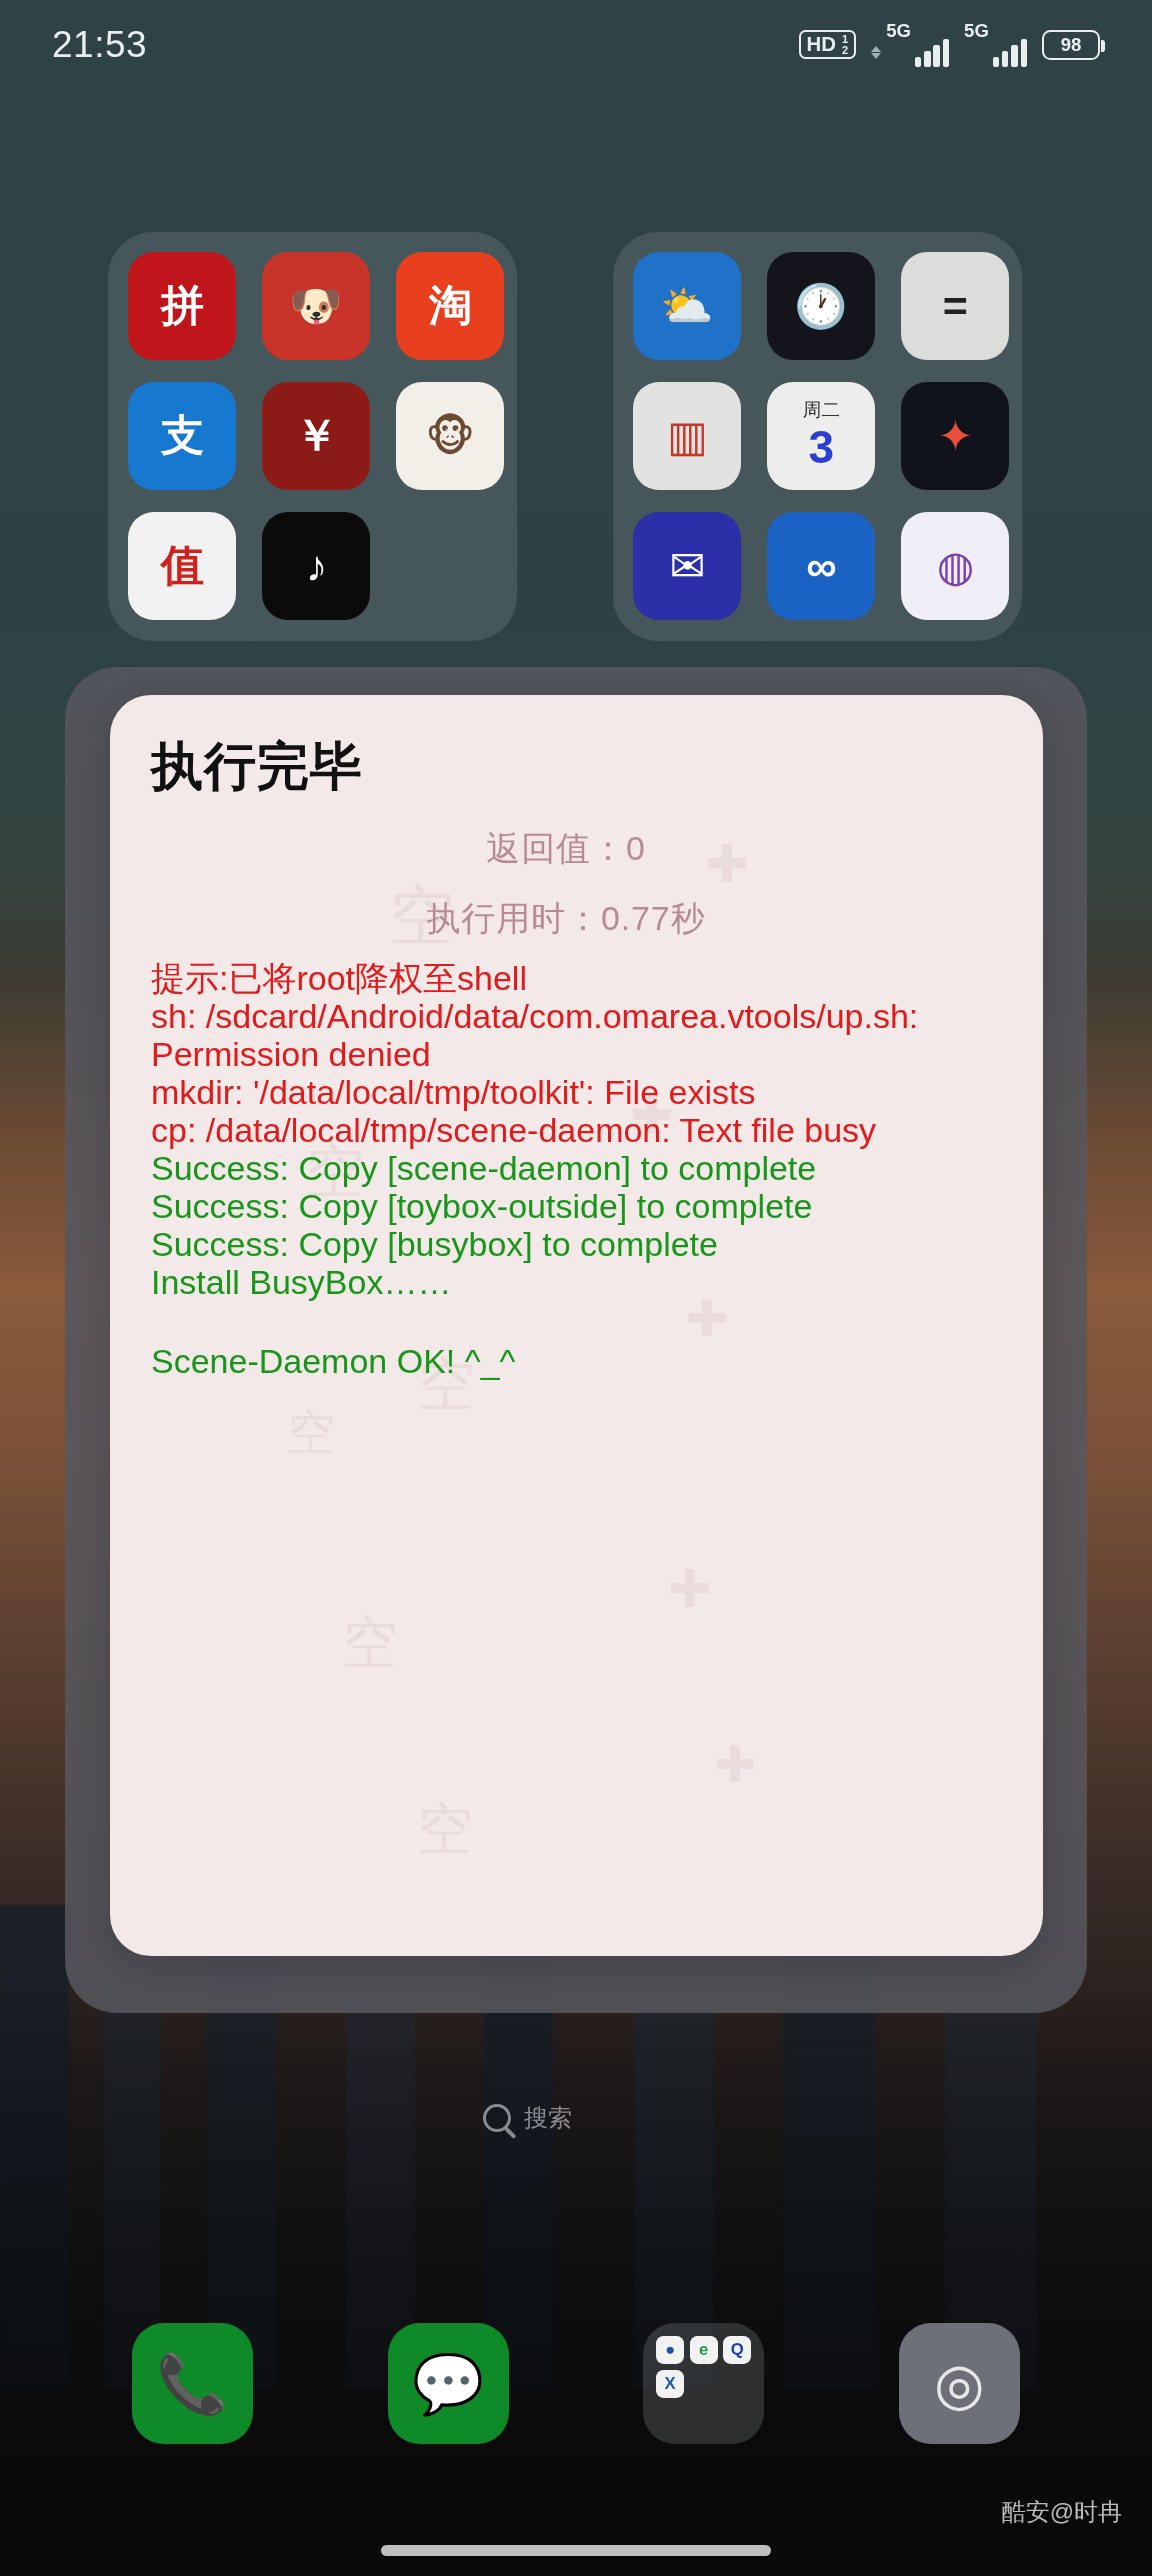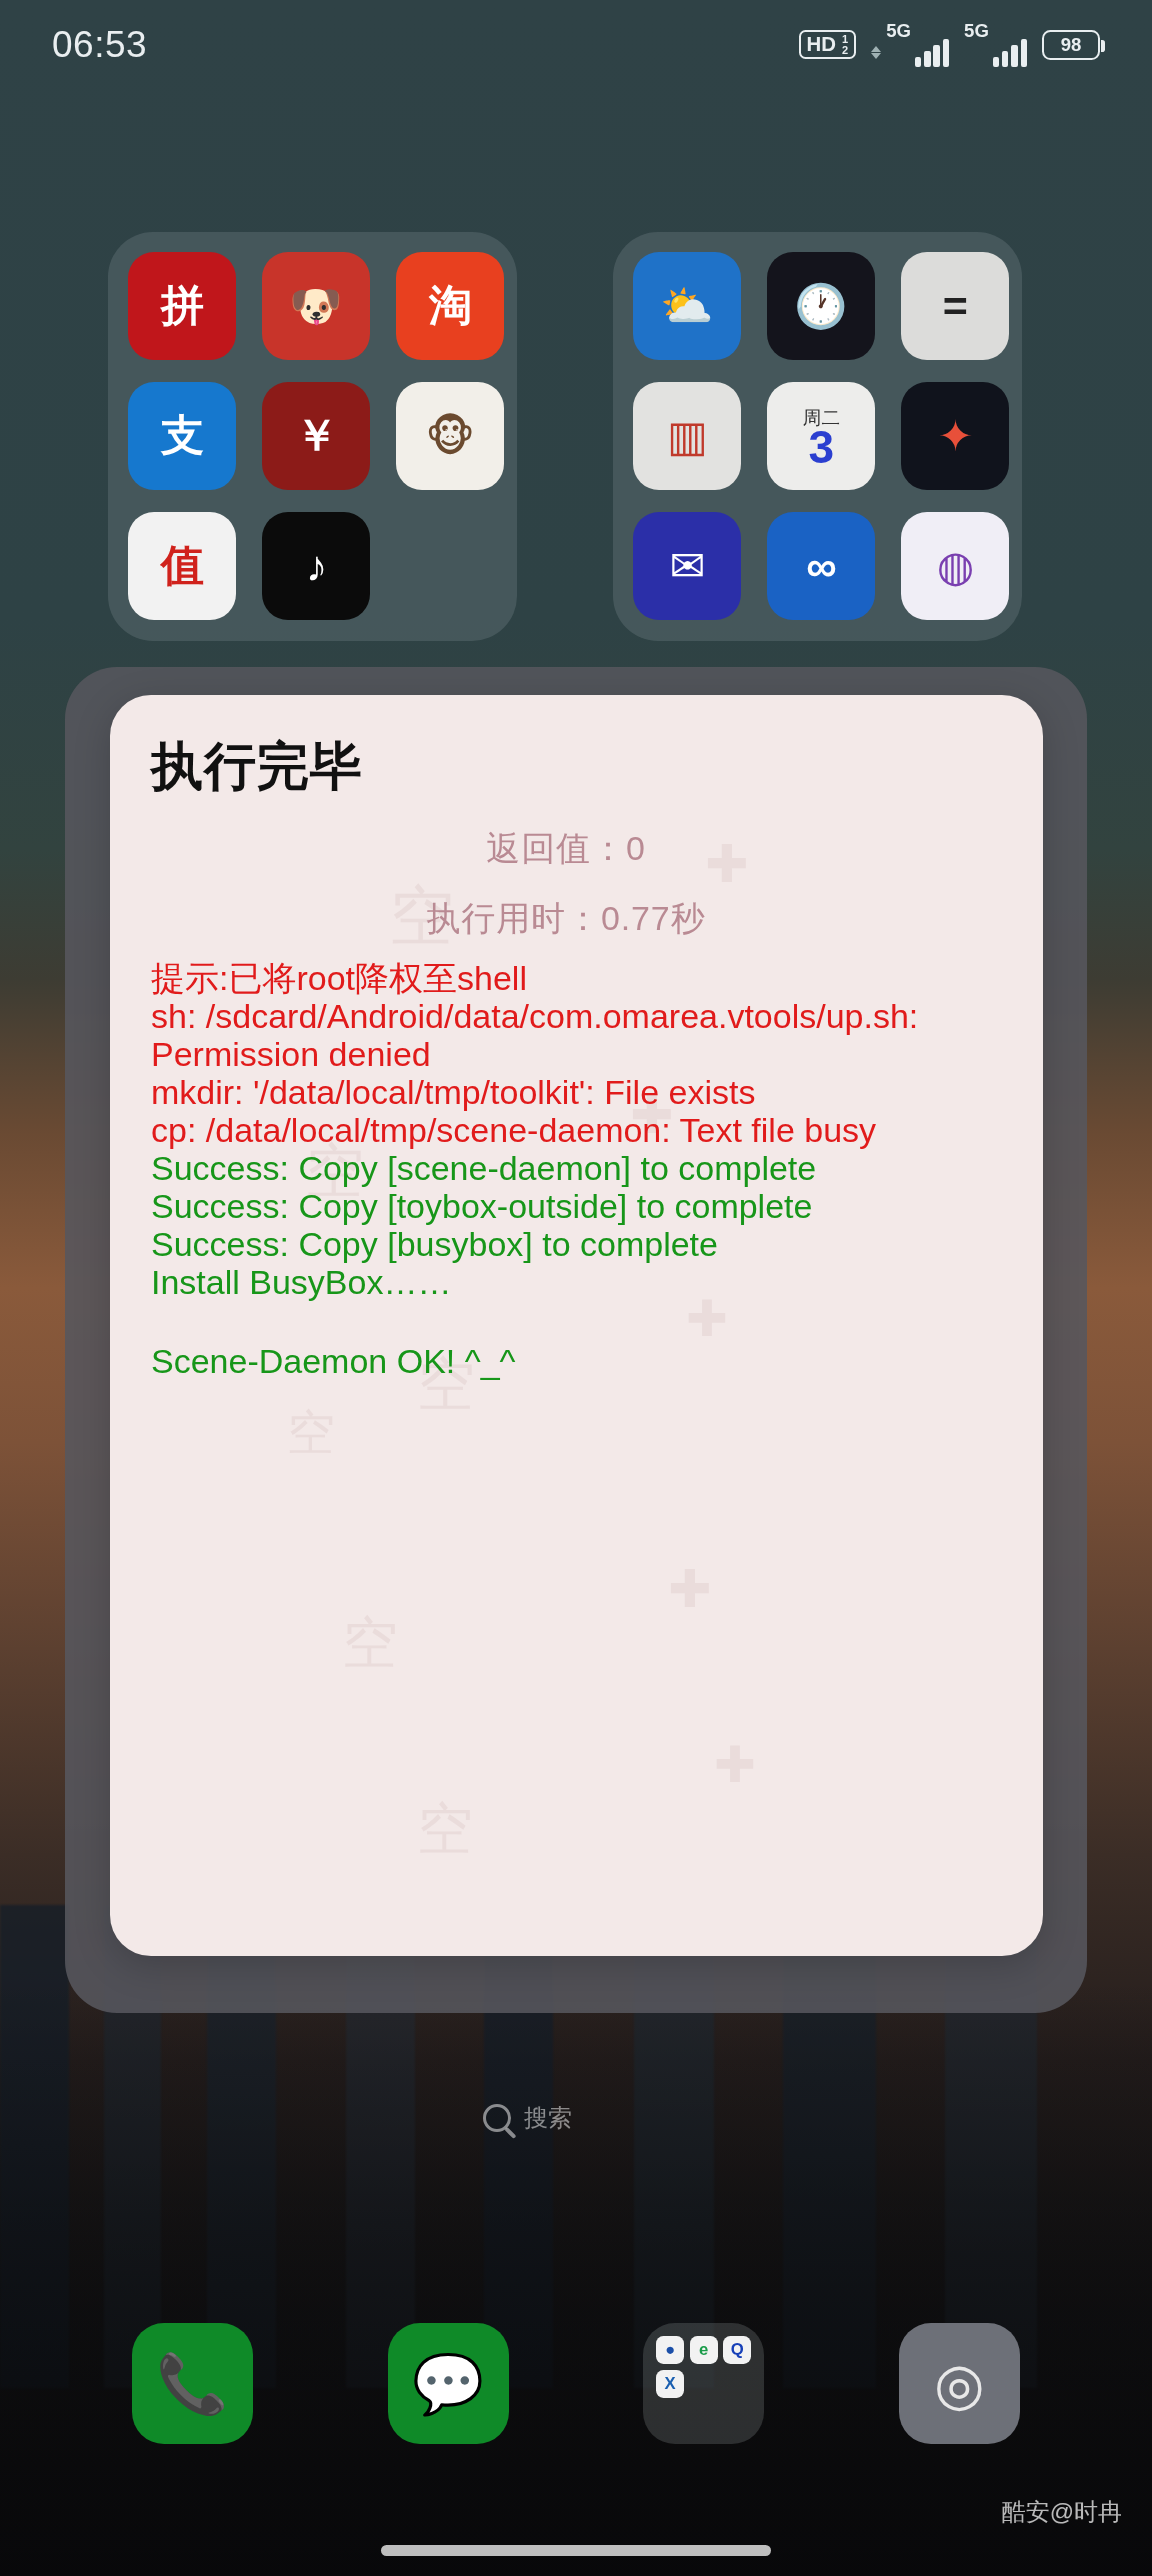--- a/index.html
+++ b/index.html
@@ -137,21 +137,21 @@
 </head>
 <body>
 
 <div id="wallpaper">
   <div id="wall-glow"></div>
   <div id="wall-city"></div>
   <div id="wall-dark"></div>
 </div>
 
 <div id="statusbar">
-  <div id="clock">06:53</div>
+  <div id="clock">21:53</div>
   <div id="status-right">
     <span class="hd-badge">
       <span>HD</span>
       <span class="hd-frac">
         <span>1</span>
         <span>2</span>
       </span>
     </span>
     <span class="net">
       <span class="updown">
@@ -190,21 +190,21 @@
     <div class="app" style="background: rgb(242, 239, 233); color: rgb(107, 74, 47);">🐵</div>
     <div class="app" style="background: rgb(242, 242, 242); color: rgb(208, 34, 28);">值</div>
     <div class="app" style="background: rgb(11, 11, 11); color: rgb(255, 255, 255);">♪</div>
   </div>
 <div class="folder" id="folder-right">
     <div class="app" style="background: rgb(31, 114, 200); color: rgb(255, 255, 255);">⛅</div>
     <div class="app" style="background: rgb(20, 20, 28); color: rgb(232, 232, 232);">🕐</div>
     <div class="app" style="background: rgb(220, 220, 218); color: rgb(34, 34, 34);">=</div>
     <div class="app" style="background: rgb(226, 226, 224); color: rgb(192, 57, 43);">▥</div>
     <div class="app" style="background: rgb(237, 237, 235); color: rgb(43, 63, 208);">
-      <div style="position: absolute; top: 23px; left: 0px; right: 0px; text-align: center; font-size: 18.6px; color: rgb(51, 51, 51); font-weight: 400;">周二</div>
+      <div style="position: absolute; top: 15px; left: 0px; right: 0px; text-align: center; font-size: 18.6px; color: rgb(51, 51, 51); font-weight: 400;">周二</div>
       <span style="margin-top: 22px; font-size: 46px; font-weight: 700;">3</span>
     </div>
     <div class="app" style="background: rgb(16, 19, 28); color: rgb(232, 80, 58);">✦</div>
     <div class="app" style="background: rgb(43, 47, 168); color: rgb(255, 255, 255);">✉</div>
     <div class="app" style="background: rgb(26, 98, 196); color: rgb(255, 255, 255);">∞</div>
     <div class="app" style="background: rgb(240, 238, 246); color: rgb(122, 63, 176);">◍</div>
   </div>
 
 <div id="appwin">
   <div id="appwin-inner">

